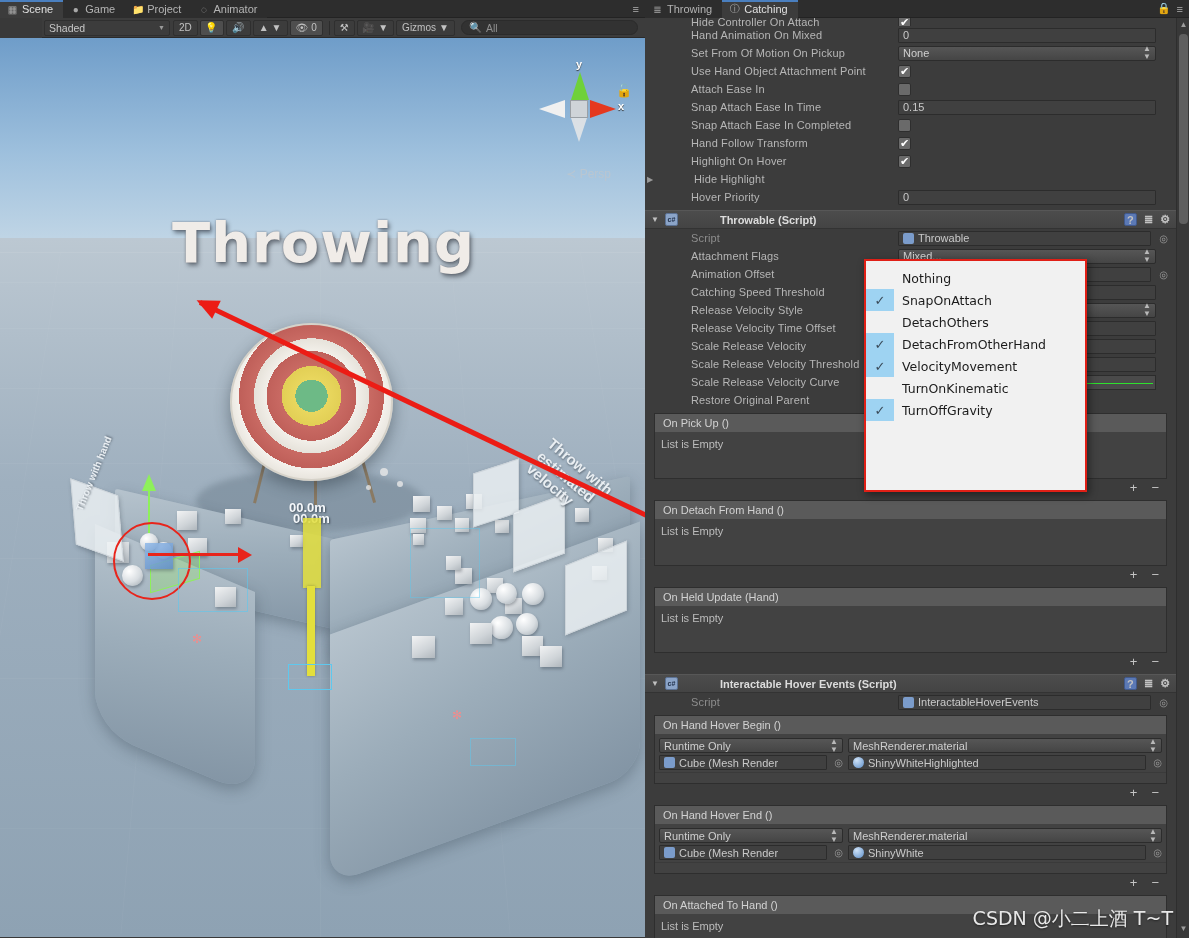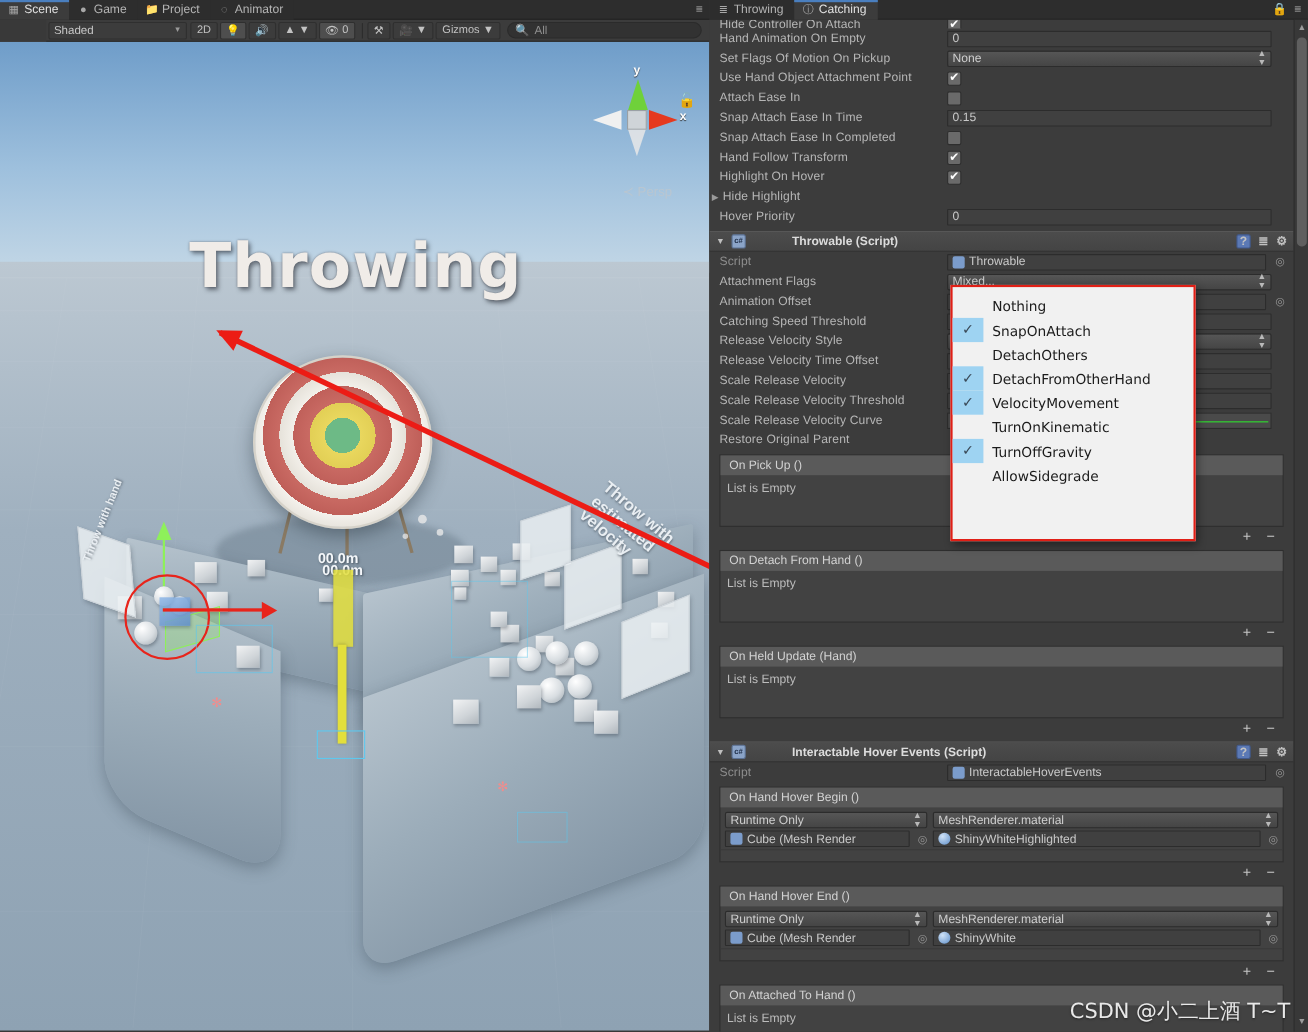--- a/index.html
+++ b/index.html
@@ -135,21 +135,21 @@
   .gz-label { position:absolute; font-size:11px; font-weight:bold; color:#fff; text-shadow:0 1px 1px #333; }
   .persp { position:absolute; right:34px; top:129px; color:#b9c6d1; font-size:12px; }
   .lock-ico { position:absolute; right:12px; top:45px; color:#cfd6dc; font-size:13px; }
 
   
   #right-pane { position:absolute; left:645px; top:0; width:544px; height:938px; background:#3c3c3c; }
   .insp-body { position:absolute; left:0; top:18px; width:544px; height:920px; overflow:hidden; background:#3c3c3c; }
   .insp-scroll { position:absolute; left:0; top:0; width:531px; }
 
   .prow { display:flex; align-items:center; height:18px; padding-left:9px; }
-  .plabel { color:#b6b6b6; font-size:11px; width:207px; flex:0 0 207px; letter-spacing:.15px; }
+  .plabel { color:#b6b6b6; font-size:11px; width:207px; flex:0 0 207px; letter-spacing:.15px;margin-left:37px; }
   .plabel.dim { color:#8d8d8d; }
   .pfield { flex:1; margin-right:20px; }
   .txtfield {
     height:15px; background:#404040; border:1px solid #2c2c2c; border-radius:1px;
     color:#c9c9c9; font-size:11px; display:flex; align-items:center; padding:0 4px;
   }
   .popfield {
     height:15px; background: linear-gradient(#565656,#454545); border:1px solid #2c2c2c; border-radius:2px;
     color:#cfcfcf; font-size:11px; display:flex; align-items:center; justify-content:space-between; padding:0 4px;
   }
@@ -425,28 +425,28 @@
       <div class="insp-scroll">
 
         <div class="prow" style="height:8px;overflow:hidden;">
           <div class="plabel">Hide Controller On Attach</div>
           <div class="pfield">
             <div class="cbx">✔</div>
           </div>
         </div>
 
         <div class="prow">
-          <div class="plabel">Hand Animation On Empty</div>
+          <div class="plabel">Hand Animation On Mixed</div>
           <div class="pfield">
             <div class="txtfield">0</div>
           </div>
         </div>
 
         <div class="prow">
-          <div class="plabel">Set Flags Of Motion On Pickup</div>
+          <div class="plabel">Set From Of Motion On Pickup</div>
           <div class="pfield">
             <div class="popfield">
               <span>None</span>
               <span class="updown">▲<br>▼</span>
             </div>
           </div>
         </div>
 
         <div class="prow">
           <div class="plabel">Use Hand Object Attachment Point</div>
@@ -770,19 +770,15 @@
       <span class="ptxt">VelocityMovement</span>
     </div>
     <div class="pitem">
       <span class="pchk"></span>
       <span class="ptxt">TurnOnKinematic</span>
     </div>
     <div class="pitem">
       <span class="pchk on">✓</span>
       <span class="ptxt">TurnOffGravity</span>
     </div>
-    <div class="pitem">
-      <span class="pchk"></span>
-      <span class="ptxt">AllowSidegrade</span>
-    </div>
   </div>
 
 </div>
 
 </body></html>

